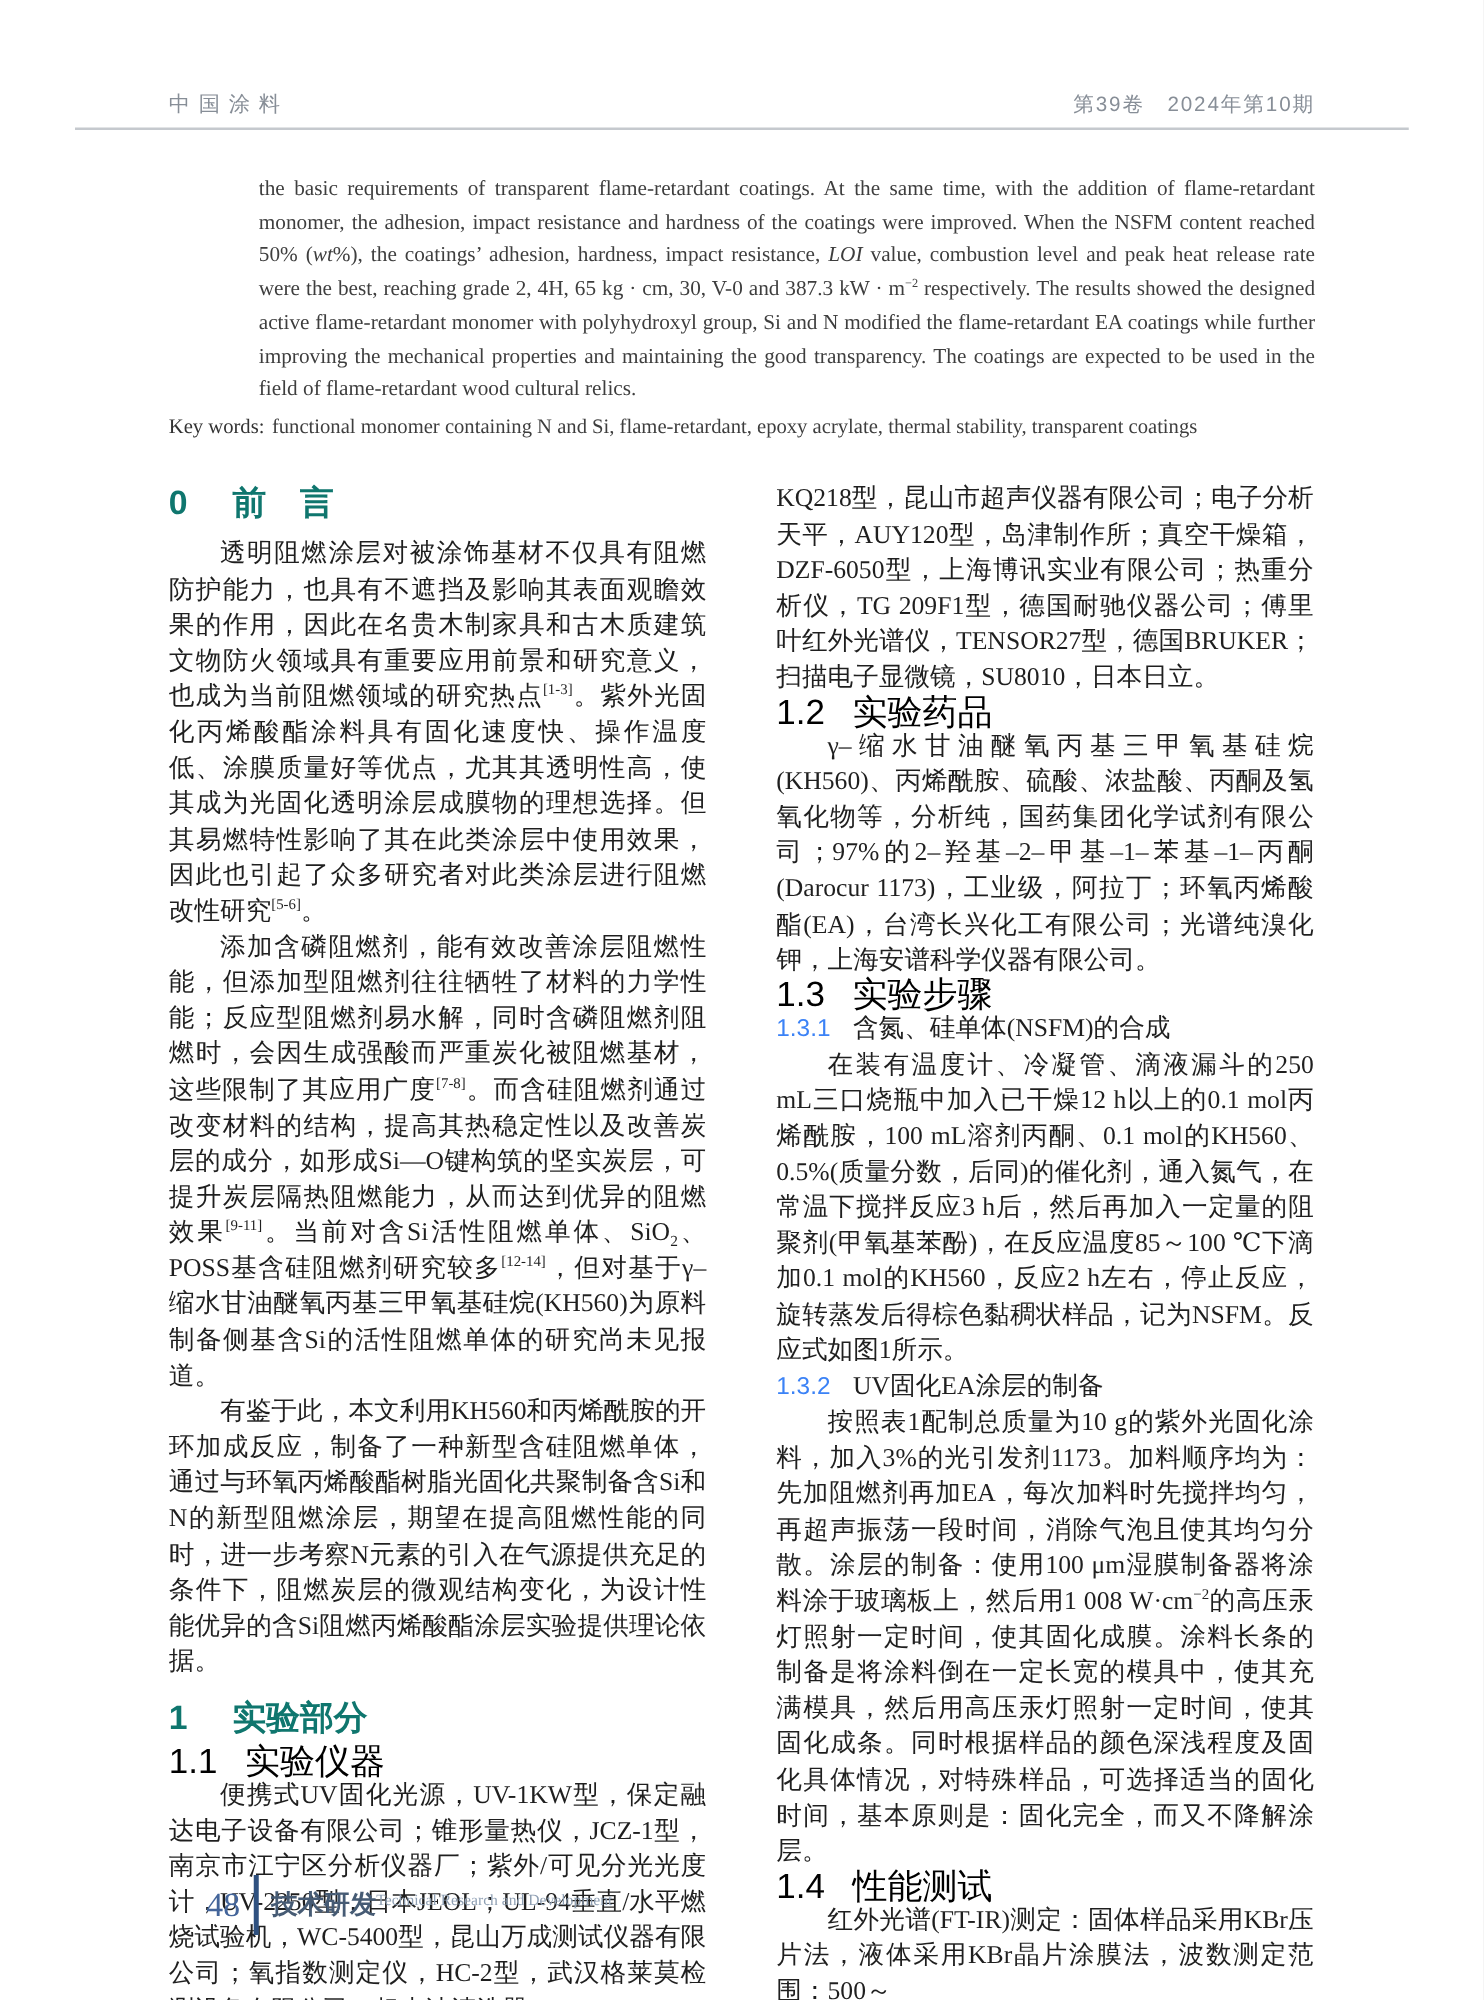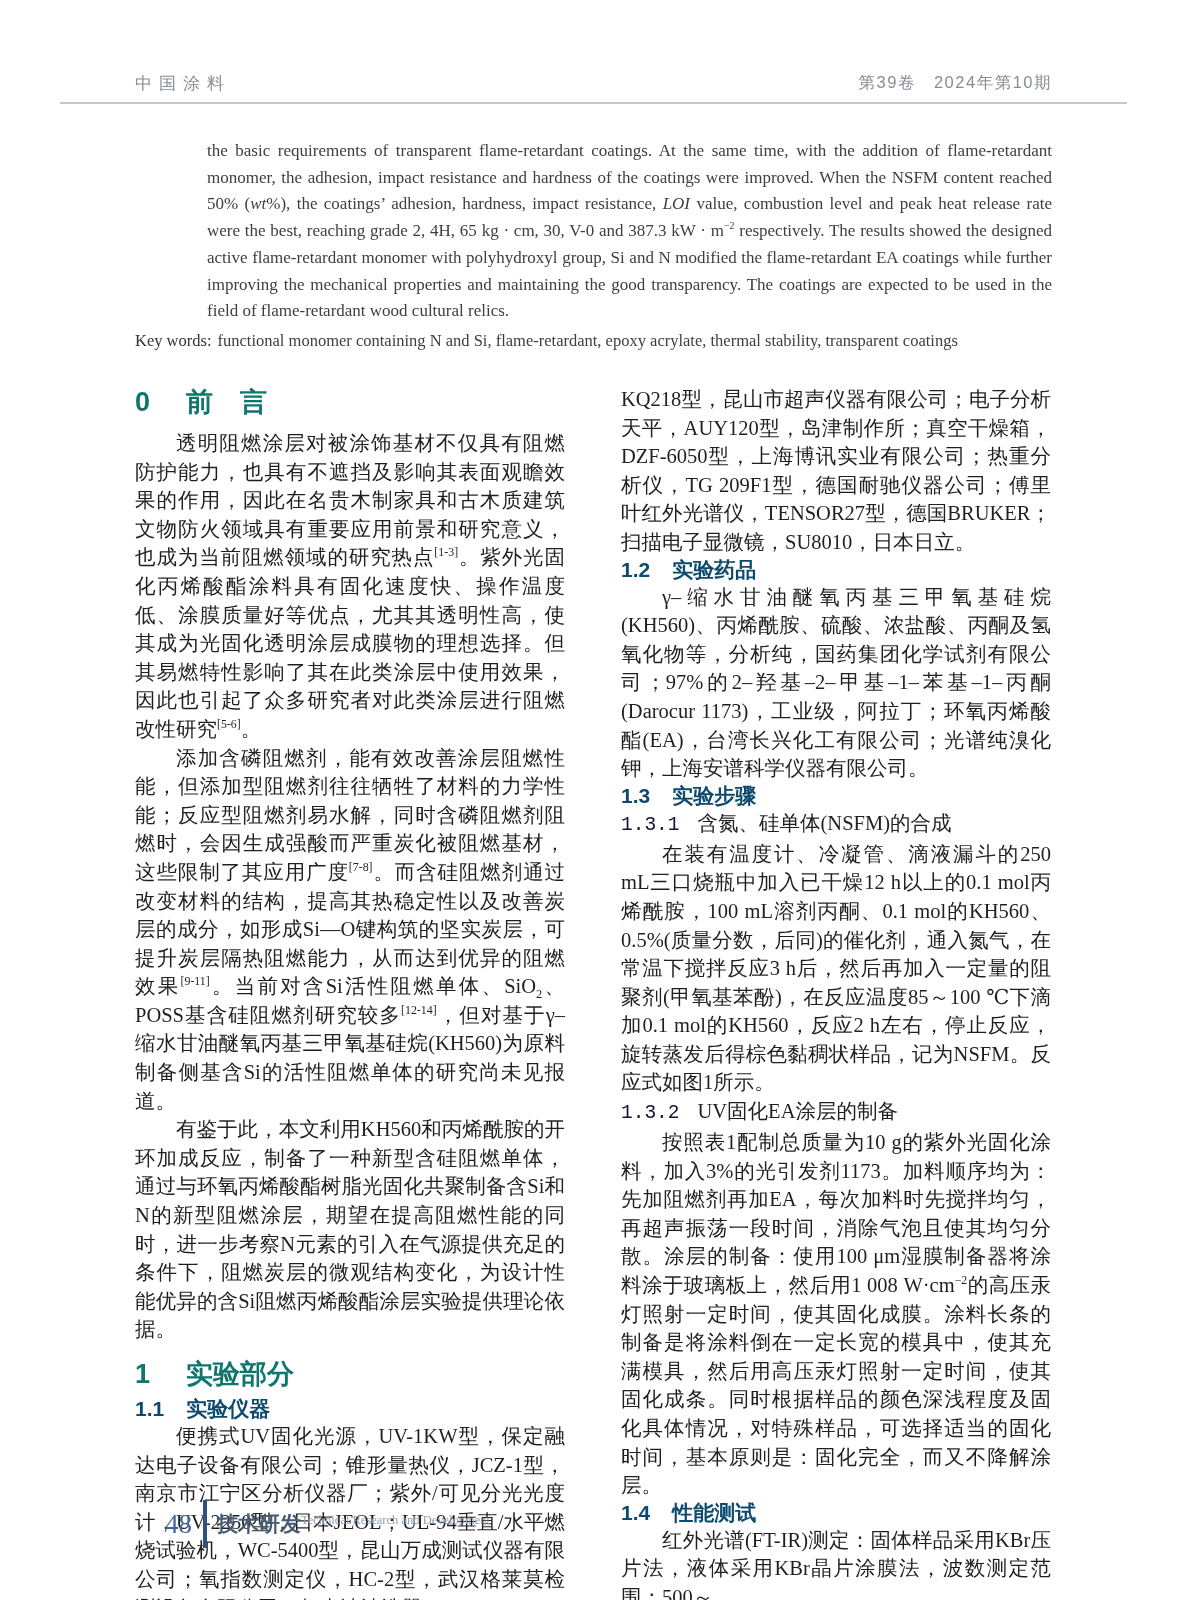--- a/index.html
+++ b/index.html
@@ -10,21 +10,21 @@
     font-family:"Liberation Serif","DejaVu Serif",serif;
     color:#212121;
   }
   
   .header {
     position:absolute; top:0; left:60px; right:60px; height:104px;
     border-bottom:2px solid #c5c9ce;
   }
   .header-inner {
     position:absolute; left:75px; right:75px; bottom:7px;
-    display:flex; justify-content:space-between; 
+    display:flex; justify-content:space-between; align-items:flex-end;
   }
   .journal-name {
     font-family:"Liberation Sans","DejaVu Sans",sans-serif;
     font-size:17px; color:#878e97; letter-spacing:7px;
   }
   .issue-info {
     font-family:"Liberation Sans","DejaVu Sans",sans-serif;
     font-size:16.5px; color:#878e97; letter-spacing:1.5px;
   }
   
@@ -51,28 +51,28 @@
   
   .h1 {
     font-family:"Liberation Sans","DejaVu Sans",sans-serif;
     font-weight:bold; font-size:27px; line-height:34px; color:#0f766e;
   }
   .h1-top { margin:0 0 10px 0; }
   .h1-mid { margin:13px 0 6px 0; }
   .h1 .h-num { margin-right:36px; }
   .h2 {
     font-family:"Liberation Sans","DejaVu Sans",sans-serif;
-    font-weight:bold; font-size:21px; line-height:24px; color:#0c4a6e;
+    font-weight:normal; font-size:28px; line-height:24px; color:#000000;
     margin:1px 0 1px 0;
   }
   .h2 .h-num { margin-right:22px; }
   .h3 { font-size:20.5px; line-height:29px; margin:0; }
   .h3 .h-num {
-    font-family:Liberation Mono, monospace;
-    color:#0f172a; margin-right:18px; font-size:19.5px;
+    font-family:Liberation Sans, sans-serif;
+    color:#3b82f6; margin-right:18px; font-size:19.5px;
   }
   .h3 .h3-title { color:#1f1f1f;margin-top:36px; }
   
   .footer {
     position:absolute; top:1500px; left:135px;
     display:flex; align-items:center;margin-left:30px;
   }
   .page-number {
     font-size:27px; color:#44659a; margin-right:11px;
     font-family:"Liberation Serif","DejaVu Serif",serif;

